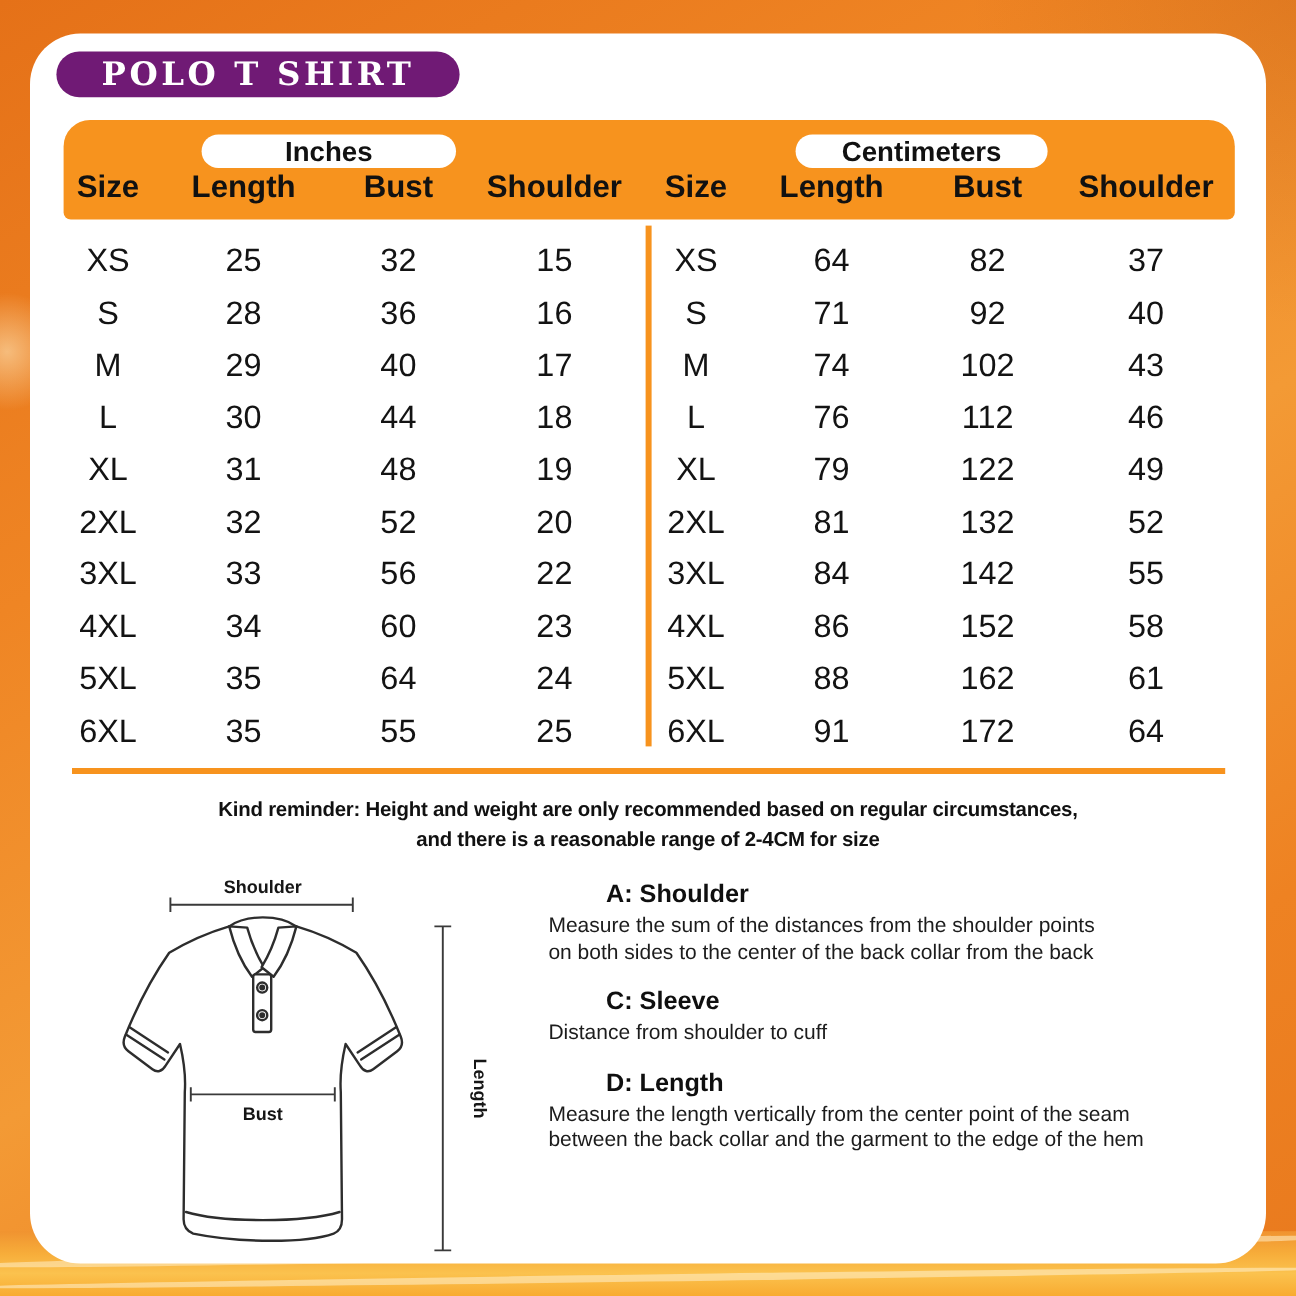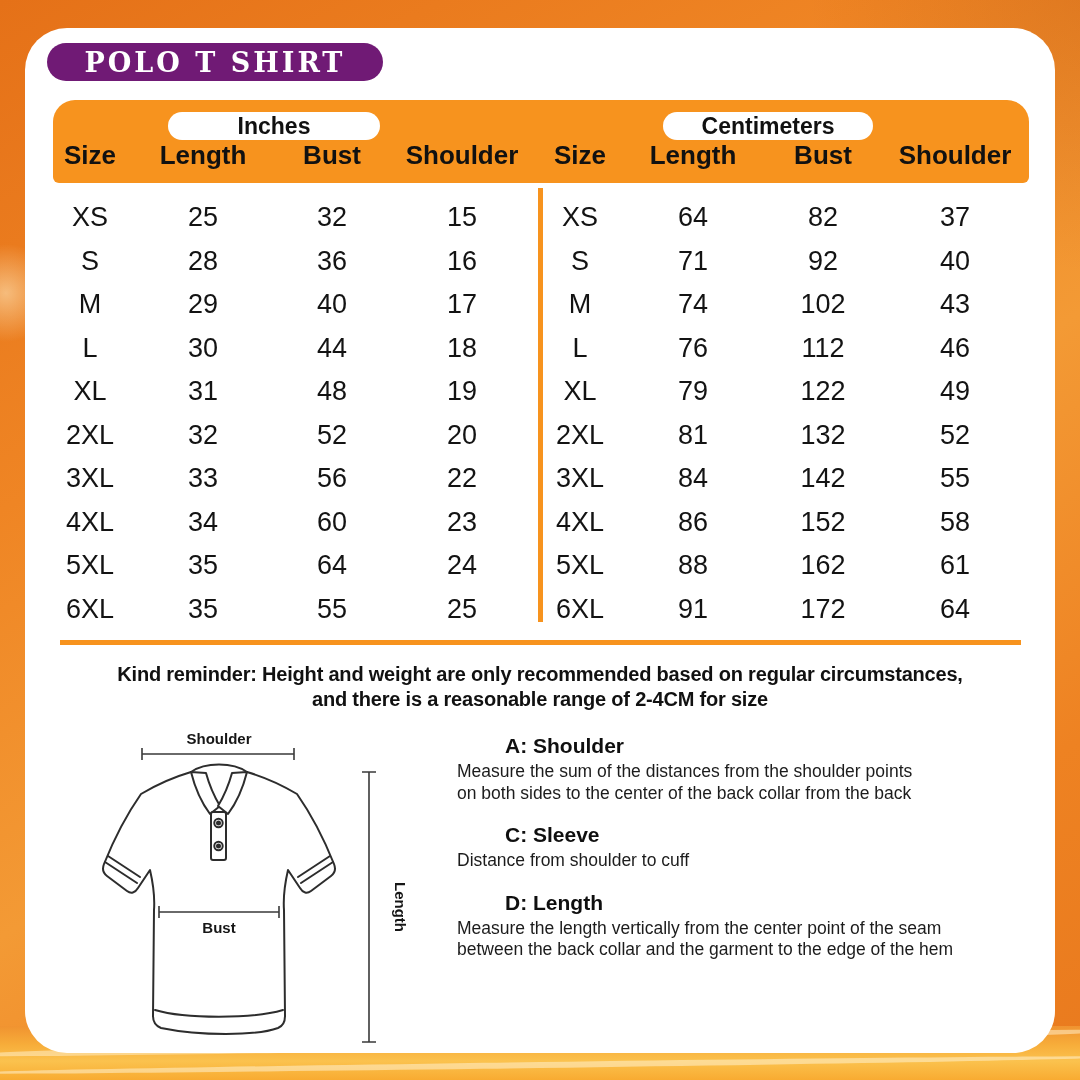--- a/index.html
+++ b/index.html
@@ -48,21 +48,21 @@
 
   
   .rows{position:absolute;left:28px;top:168px;width:976px;}
   .trow{display:flex;align-items:center;height:43.5px;font-weight:400;font-size:27px;color:#131313;}
 
   .vdiv{position:absolute;left:513px;top:160px;width:5px;height:434px;background:#F7931E;}
   .hdiv{position:absolute;left:35px;top:612px;width:961px;height:5px;background:#F7931E;}
 
   .reminder{
     position:absolute;left:0;top:634px;width:100%;text-align:center;
-    font-weight:700;font-size:20px;line-height:25px;letter-spacing:-.2px;white-space:pre-line;color:#111;
+    font-weight:700;font-size:17px;line-height:25px;letter-spacing:-.2px;white-space:pre-line;color:#111;
   }
 
   
   .diagram{position:absolute;left:45px;top:692px;}
   .diagram text{font-family:"Liberation Sans",sans-serif;font-weight:700;fill:#161616;}
 
   
   .defs{position:absolute;left:432px;top:706px;width:565px;}
   .def-item{margin-bottom:19px;}
   .def-h{font-weight:700;font-size:21px;margin-bottom:3px;color:#0f0f0f;margin-left:48px;}

